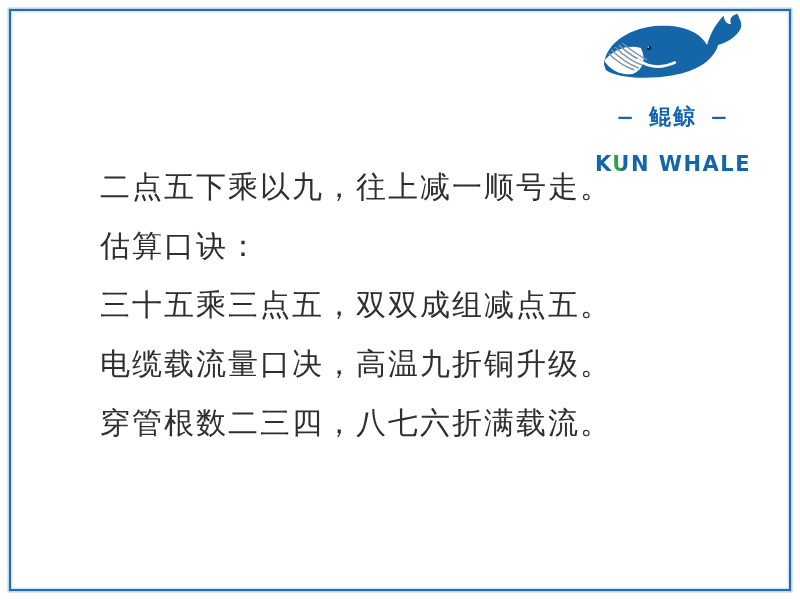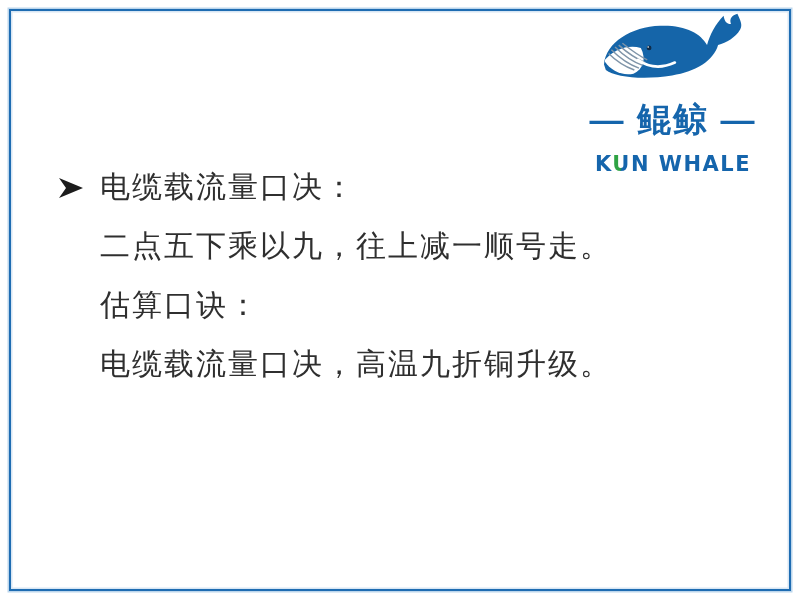--- a/index.html
+++ b/index.html
@@ -32,25 +32,25 @@
   }
   .logo .whale {
     width: 168px;
     height: 92px;
     display: block;
     margin: 0 auto;
   }
   .logo-cn {
     color: var(--brand-blue);
     font-weight: bold;
-    font-size: 34px;
+    font-size: 22px;
     line-height: 30px;
     letter-spacing: 2px;
     white-space: nowrap;
-    font-family: Liberation Sans, sans-serif;
+    font-family: Liberation Mono, monospace;
   }
   .logo-en {
     margin-top: 19px;
     color: var(--brand-blue);
     font-weight: bold;
     font-size: 21px;
     line-height: 22px;
     letter-spacing: 1.5px;
     white-space: nowrap;
   }
@@ -107,22 +107,18 @@
     </g>
     <path d="M52,52 Q70,65 92,55" stroke="#ffffff" stroke-width="3" fill="none" stroke-linecap="round"></path>
     <circle cx="64" cy="39" r="2.6" fill="#0e2c4a"></circle>
     <circle cx="63" cy="38" r="0.9" fill="#ffffff"></circle>
   </svg>
   <div class="logo-cn">— 鲲鲸 —</div>
   <div class="logo-en"><span>K</span><span class="u-accent">U</span><span>N WHALE</span></div>
 </div>
 
 <div class="content">
-  <div class="line">
-    <svg class="bullet" viewBox="0 0 27 22" xmlns="http://www.w3.org/2000/svg" aria-hidden="true">
-      <path d="M1,1 L25,11 L1,21 L8,11 Z" fill="#1c1c1c"></path>
-    </svg>
-    <span>电缆载流量口决：</span>
-  </div>
   <div class="line indented">二点五下乘以九，往上减一顺号走。</div>
   <div class="line indented">估算口诀：</div>
+  <div class="line indented">三十五乘三点五，双双成组减点五。</div>
   <div class="line indented">电缆载流量口决，高温九折铜升级。</div>
+  <div class="line indented">穿管根数二三四，八七六折满载流。</div>
 </div>
 
 </body></html>

